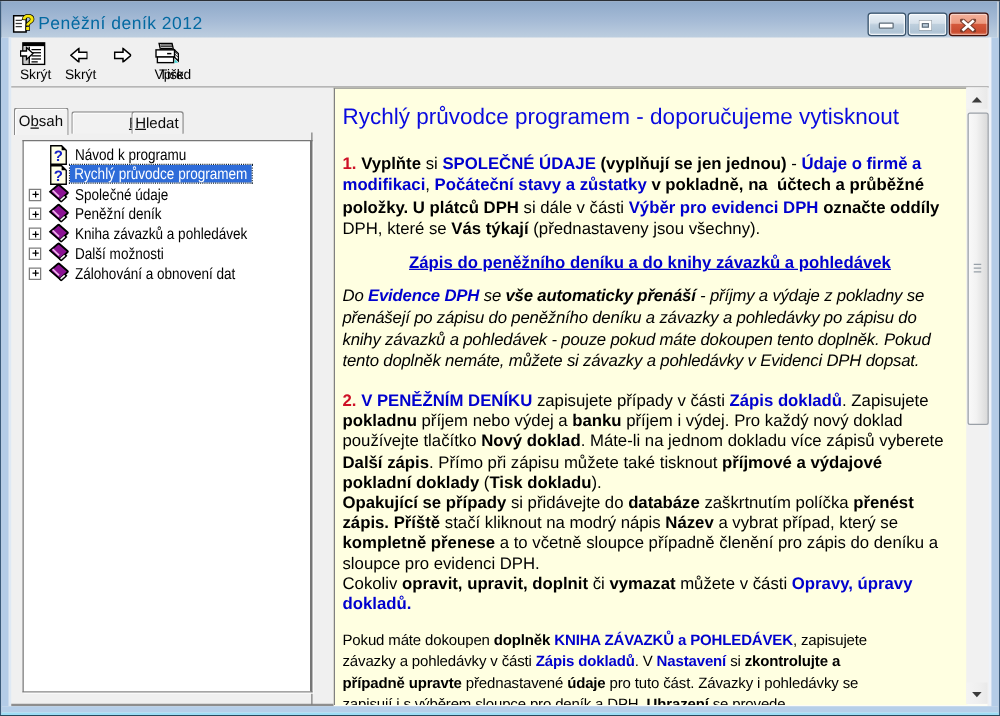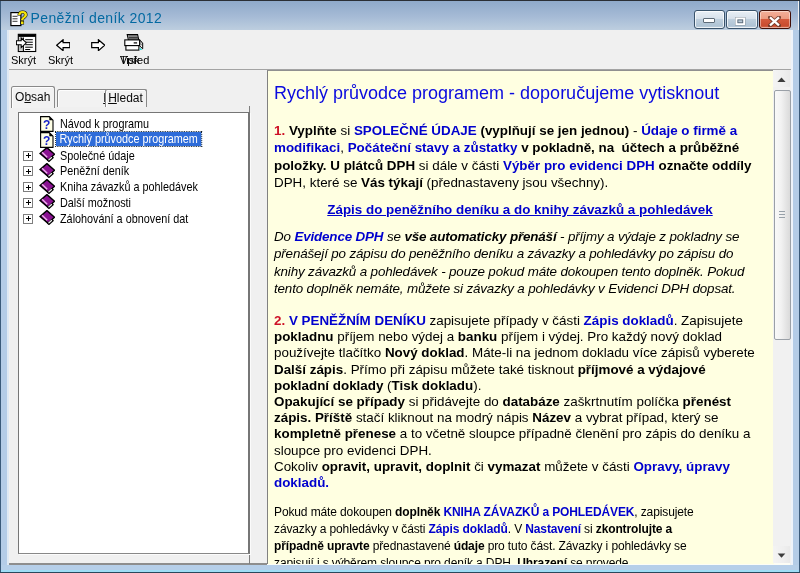--- a/index.html
+++ b/index.html
@@ -22,21 +22,21 @@
 #title-ico{left:10px;top:9px;}
 #title-txt{left:30.5px;top:10px;font-size:14px;letter-spacing:.4px;color:#0369a1;}
 .wbtn{top:10px;height:16.5px;border-radius:3px;}
 #btn-min,#btn-max{width:29.5px;border:1px solid #39536B;background:linear-gradient(#E9F0F6 0%,#D7E1EB 45%,#BECFDD 50%,#B0C4D5 85%,#BCCDDB 100%);box-shadow:inset 0 0 0 1px rgba(255,255,255,.75);}
 #btn-min{left:693.5px;}
 #btn-max{left:726px;}
 #btn-close{left:759px;width:30px;border:1px solid #400E06;background:linear-gradient(#F3B09A 0%,#ED9C82 45%,#D4593C 50%,#C94C30 85%,#D8694A 100%);box-shadow:inset 0 0 0 1px rgba(255,255,255,.45);}
 #glyph-min{left:703px;top:18px;width:10px;height:3px;background:#FFF;border:1px solid #5E6C79;border-radius:1px;}
 #glyph-max{left:734px;top:13px;}
 
-.tlabel{top:53.5px;font-size:11px;color:#000;text-align:left;}
+.tlabel{top:53.5px;font-size:11px;color:#000;text-align:right;}
 #sep1{left:9px;top:69.3px;width:781.5px;height:1.2px;background:#A3A3A3;}
 
 .tab{background:#F2F2F2;border:1px solid #898989;border-bottom:none;border-radius:2.5px 2.5px 0 0;box-shadow:inset 1px 1px 0 #FDFDFD;font-size:12px;color:#0A0A0A;text-align:center;}
 #tab1{left:10.5px;top:85.5px;width:42.5px;height:21px;line-height:20px;z-index:3;}
 #tab2{left:56.5px;top:88.5px;width:44px;height:17.5px;line-height:16px;padding-left:44px;}
 #tab3{left:104.5px;top:88.5px;width:40px;height:17.5px;line-height:16px;}
 
 #treebox{left:17.5px;top:112px;width:229px;height:440px;background:#FFF;border:1px solid #767676;border-right-width:2.5px;border-bottom-color:#888;box-shadow:1px 1px 0 #FBFBFB;}
 .trow{position:absolute;height:15.8px;font-size:12.6px;color:#000;}
 .ticon{position:absolute;left:21px;}

